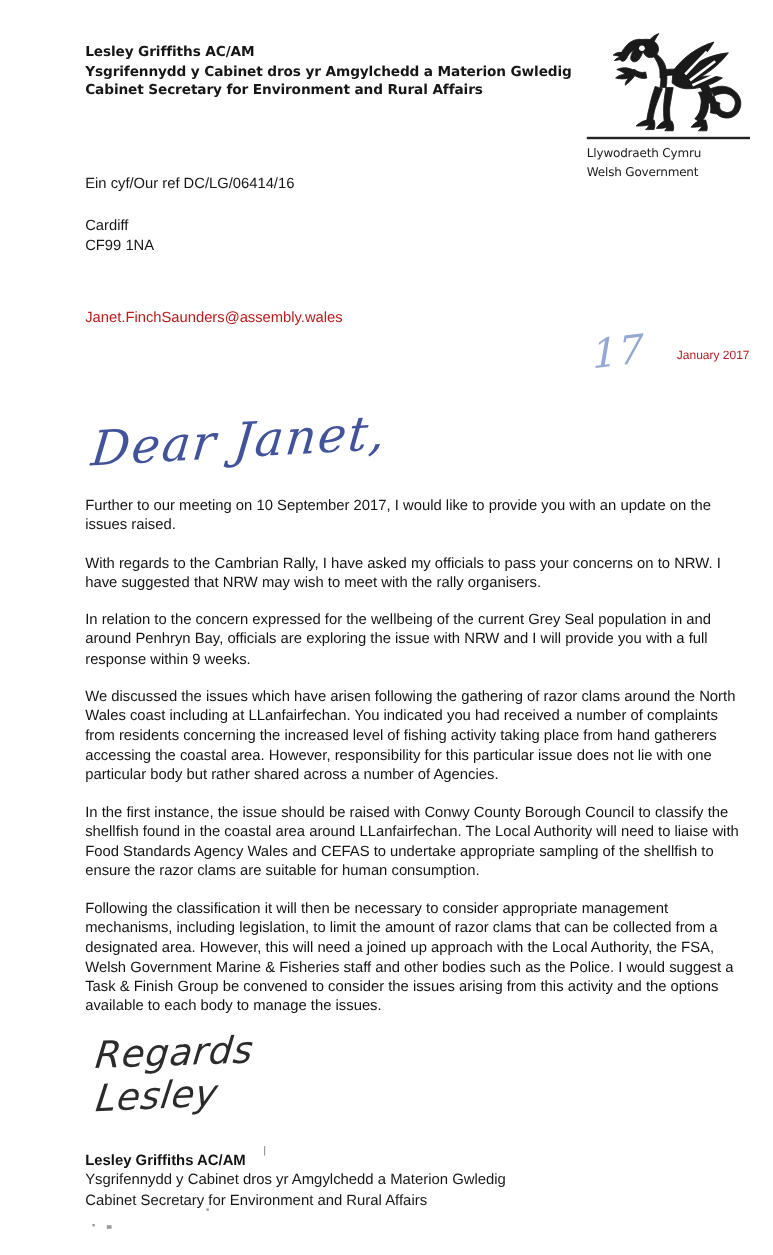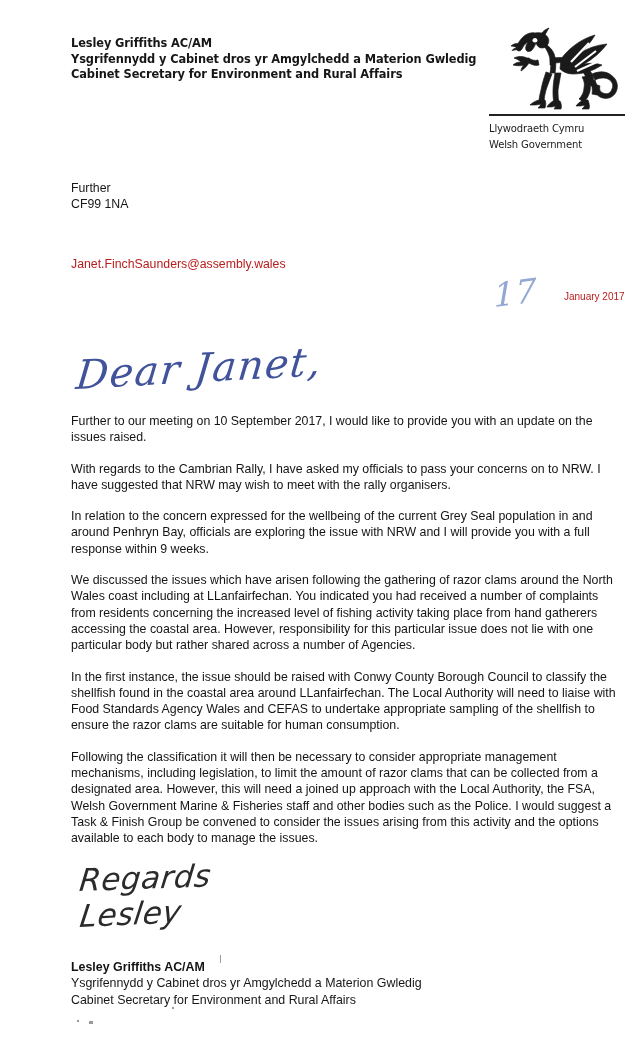--- a/index.html
+++ b/index.html
@@ -276,23 +276,24 @@
                  C122 72 115 74 109 71 C104 68 102 63 104 58 L109 60
                  C108 63 109 66 112 67 C116 69 120 67 121 63 C123 59 121 55 117 53
                  C113 51 108 52 104 54 Z"></path>
       </g>
     </svg>
     <div class="logo-rule"></div>
     <div class="logo-text">Llywodraeth Cymru</div>
     <div class="logo-text">Welsh Government</div>
   </div>
 
+  <div class="ref-line">Ein cyf/Our ref DC/LG/06414/16</div>
 
   <div class="address-block">
-    <div class="address-line">Further</div>
+    <div class="address-line">Cardiff</div>
     <div class="address-line">CF99 1NA</div>
   </div>
   <div class="email-line">Janet.FinchSaunders@assembly.wales</div>
 
   <div class="date-row">
     <span class="date-day">17</span>
     <span class="date-text">January 2017</span>
   </div>
 
   <div class="salutation">Dear Janet,</div>

